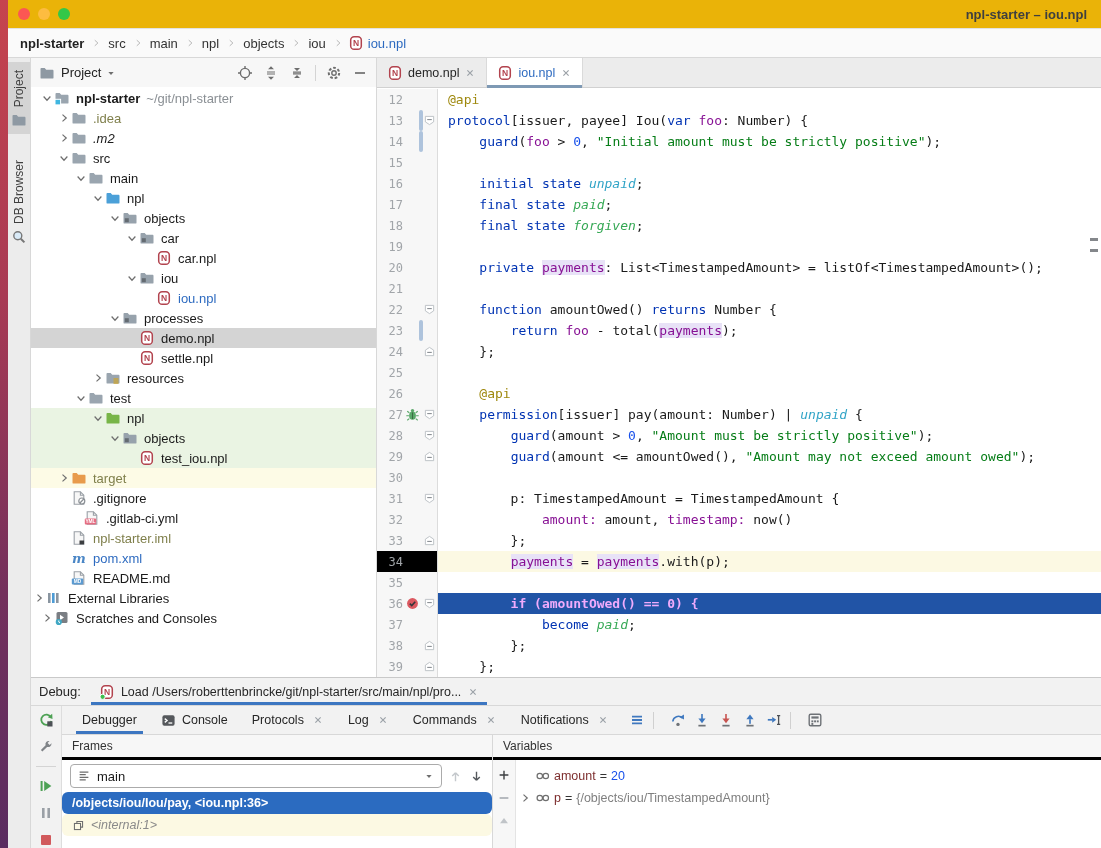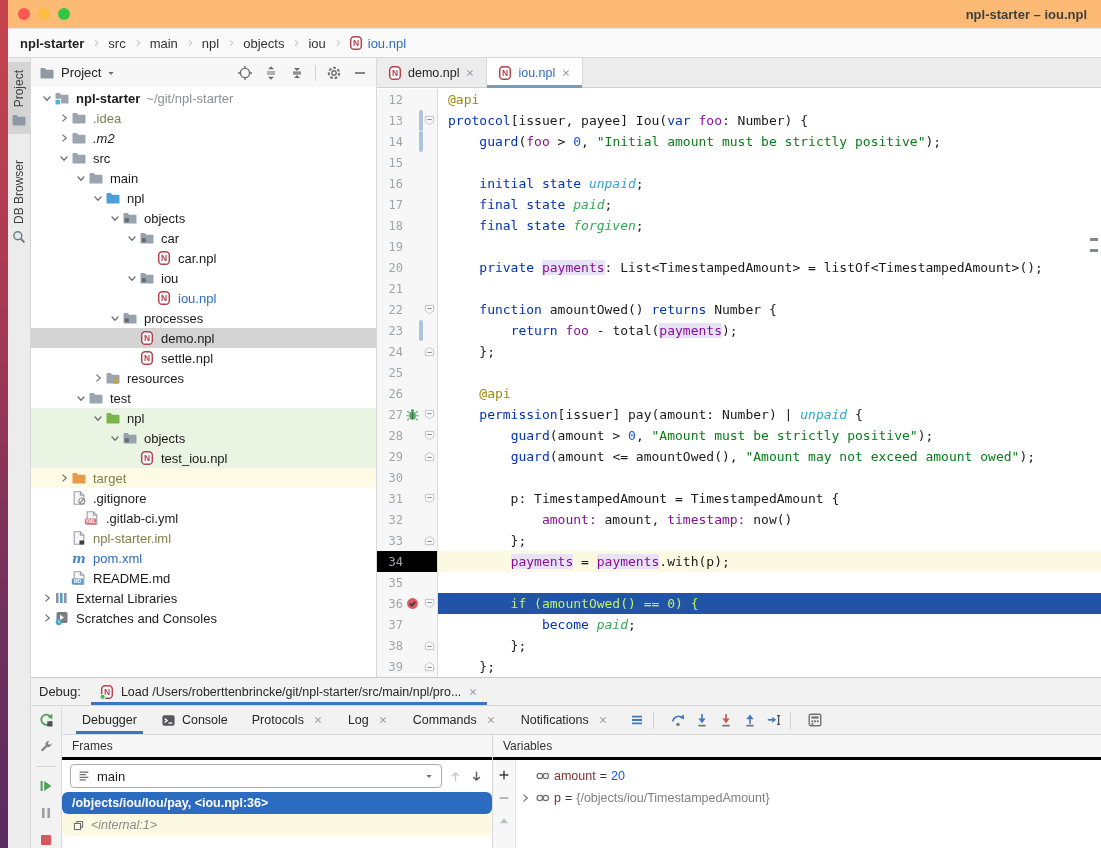--- a/index.html
+++ b/index.html
@@ -2,21 +2,21 @@
 <html><head>
 <meta charset="utf-8">
 <style>
   html,body{margin:0;padding:0;background:#DADADA;}
   .screen{position:relative;width:1101px;height:848px;overflow:hidden;background:#FFF;
     font-family:"Liberation Sans",sans-serif;font-size:13px;color:#1A1A1A;}
   .desktop-strip{position:absolute;left:0;top:0;width:8px;height:848px;
     background:linear-gradient(180deg,#C6444E 0%,#A83A54 35%,#73305C 70%,#5A2C60 100%);}
   .window{position:absolute;left:8px;top:0;width:1093px;height:848px;display:flex;flex-direction:column;background:#FFF;}
   
-  .titlebar{height:28px;background:#fdba74;border-bottom:1px solid #E2E2E2;display:flex;align-items:center;flex:0 0 auto;}
+  .titlebar{height:28px;background:#eab308;border-bottom:1px solid #E2E2E2;display:flex;align-items:center;flex:0 0 auto;}
   .lights{display:flex;gap:8px;padding-left:10px;}
   .light{width:12px;height:12px;border-radius:50%;}
   .title{flex:1;text-align:right;padding-right:14px;font-weight:bold;color:#3F3F3F;font-size:13px;}
   
   .crumbbar{height:28px;background:#FAFAFA;border-bottom:1px solid #D8D8D8;display:flex;align-items:center;padding-left:10px;flex:0 0 auto;}
   .crumb{color:#333;padding:0 2px;}
   .crumb.first{font-weight:bold;color:#222;}
   .crumb-sep{color:#B5B5B5;margin:0 5px;font-size:13px;}
   .crumb-file{color:#2E6BC0;display:flex;align-items:center;gap:4px;}
   
@@ -56,21 +56,21 @@
   .cgut .gi{width:19px;height:16px;display:flex;align-items:center;justify-content:center;}
   .cgut .gf{width:15px;height:16px;display:flex;align-items:center;justify-content:center;}
   .cgut .chbar{position:absolute;right:14px;top:0;width:4px;height:21px;background:#AEC3DC;border-radius:2px;}
   .cline.y .cgut{background:#000000;}
   .cct{flex:1;height:21px;display:flex;align-items:center;padding-left:10px;white-space:pre;}
   .cline.y .cct{background:#FCF9E3;}
   .cline.x .cct{background:#2154A6;}
   .sp{color:#1A1A1A;} .sk{color:#0033B3;} .ss{color:#067D17;} .sn{color:#1750EB;}
   .sa{color:#9E880D;} .sf{color:#871094;} .sF{color:#871094;background:#E8E2F7;}
   .sc{color:#2FA3C6;font-style:italic;} .sg{color:#35A854;font-style:italic;}
-  .sw{color:#bef264;font-weight:normal;}
+  .sw{color:#f0abfc;font-weight:bold;}
   .stripe-mark{position:absolute;right:3px;width:8px;height:3px;background:#6E7277;opacity:.85;}
   
   .debug{height:170px;border-top:1px solid #C9C9C9;display:flex;flex-direction:column;flex:0 0 auto;background:#F2F2F2;}
   .dsessrow{height:27px;background:#F2F2F2;border-bottom:1px solid #D8D8D8;display:flex;align-items:center;padding-left:8px;flex:0 0 auto;}
   .dlabel{color:#262626;margin-right:10px;}
   .dsesstab{height:27px;display:flex;align-items:center;gap:6px;padding:0 8px;position:relative;font-size:12.5px;color:#262626;}
   .dsesstab::after{content:"";position:absolute;left:0;right:0;bottom:0;height:3px;background:#3C76C1;}
   .dbodyrow{flex:1;display:flex;min-height:0;}
   .dlefttb{width:30px;border-right:1px solid #DDD;display:flex;flex-direction:column;align-items:center;padding-top:6px;gap:11px;background:#F2F2F2;flex:0 0 auto;}
   .dlefttb .vsep{width:20px;height:1px;background:#D4D4D4;}
@@ -541,21 +541,21 @@
                   <span class="ibx ticon">
                     <svg width="16" height="16" viewBox="0 0 16 16">
                       <path d="M3.2 1.8h6.2l3.4 3.4v9H3.2z" fill="#F7F7F7" stroke="#9AA0A6" stroke-width="1.1"></path>
                       <path d="M9.4 1.8v3.4h3.4" fill="none" stroke="#9AA0A6" stroke-width="1.1"></path>
                       <rect x="0.8" y="8.6" width="11.4" height="5.8" rx="1" fill="#5C9BD1"></rect>
                       <text x="6.5" y="13.2" font-size="4.8" fill="#FFF" text-anchor="middle" font-weight="bold" font-family="Liberation Sans,sans-serif">MD</text>
                     </svg>
                   </span>
                   <span class="c-def">README.md</span>
                 </div>
-                <div class="trow" style="padding-left: 8px;">
+                <div class="trow" style="padding-left: 0;">
                   <span class="chev">
                     <svg width="12" height="12" viewBox="0 0 16 16">
                       <path d="M6 3.5L11 8l-5 4.5" stroke="#6E6E6E" fill="none" stroke-width="1.6"></path>
                     </svg>
                   </span>
                   <span class="ibx ticon">
                     <svg width="16" height="16" viewBox="0 0 16 16">
                       <rect x="2" y="3" width="2.6" height="10" fill="#8A95A0"></rect>
                       <rect x="6" y="3" width="2.6" height="10" fill="#4D9CD6"></rect>
                       <rect x="10" y="3" width="2.6" height="10" fill="#8A95A0"></rect>

